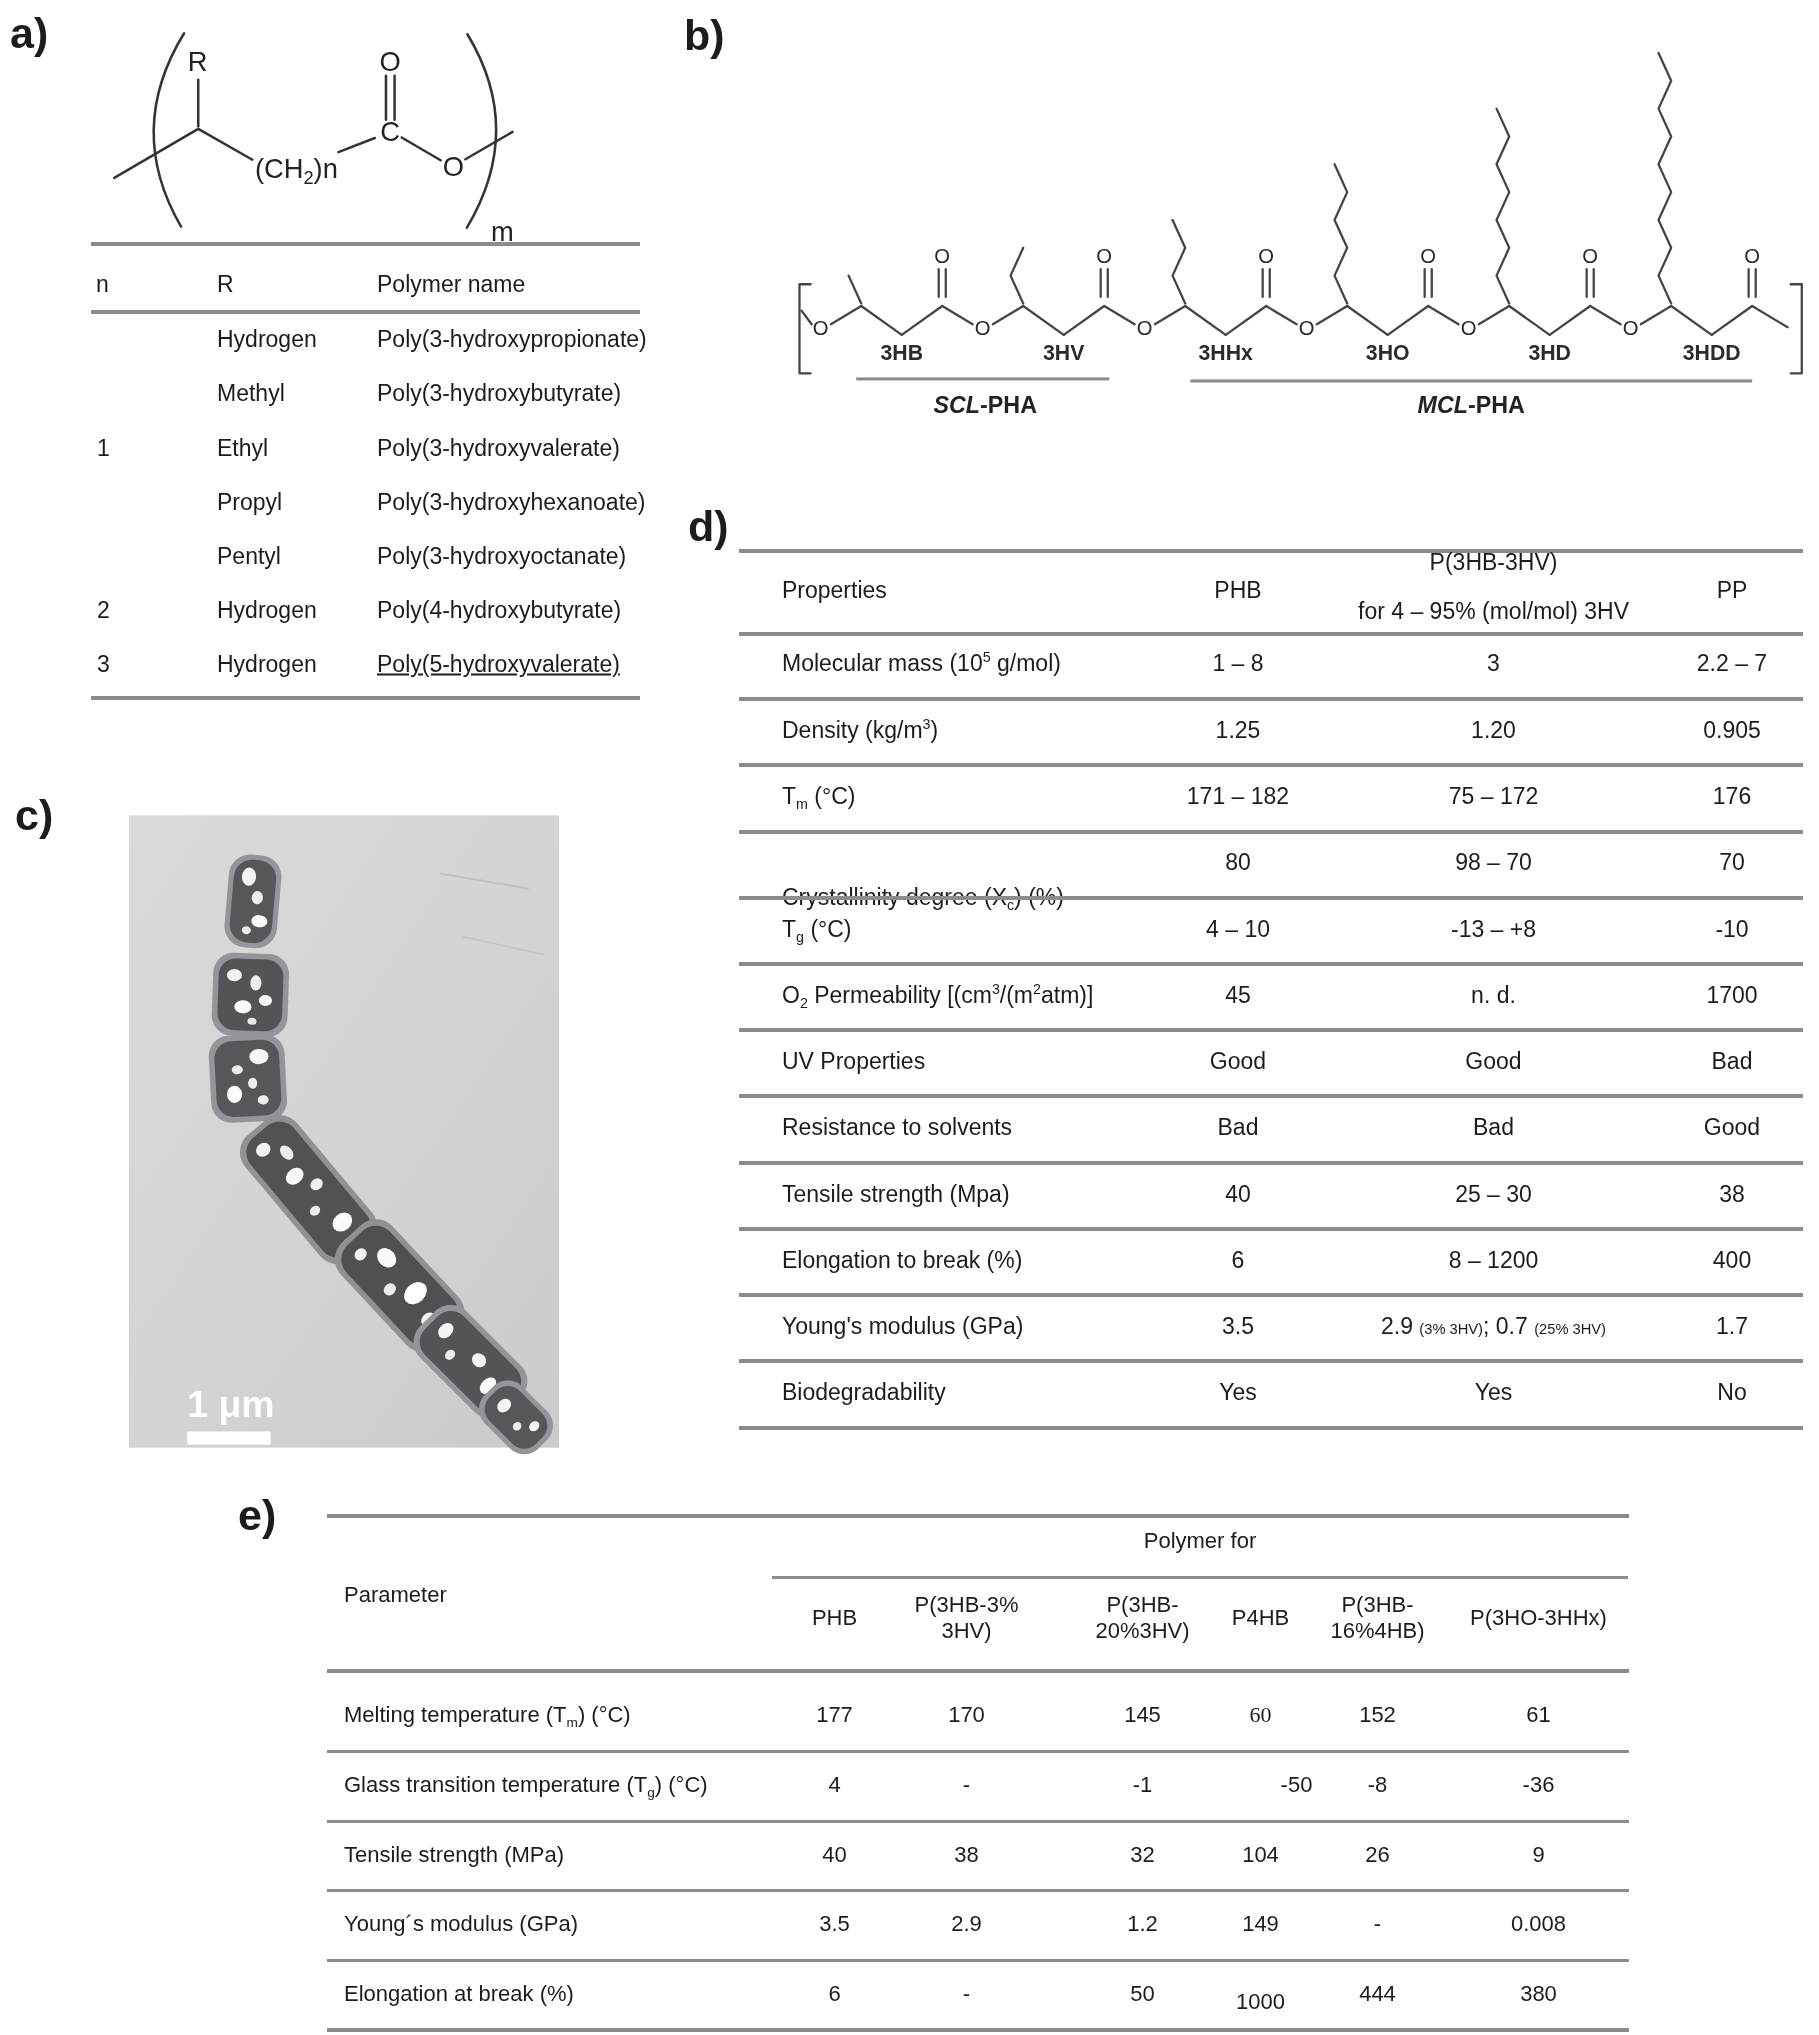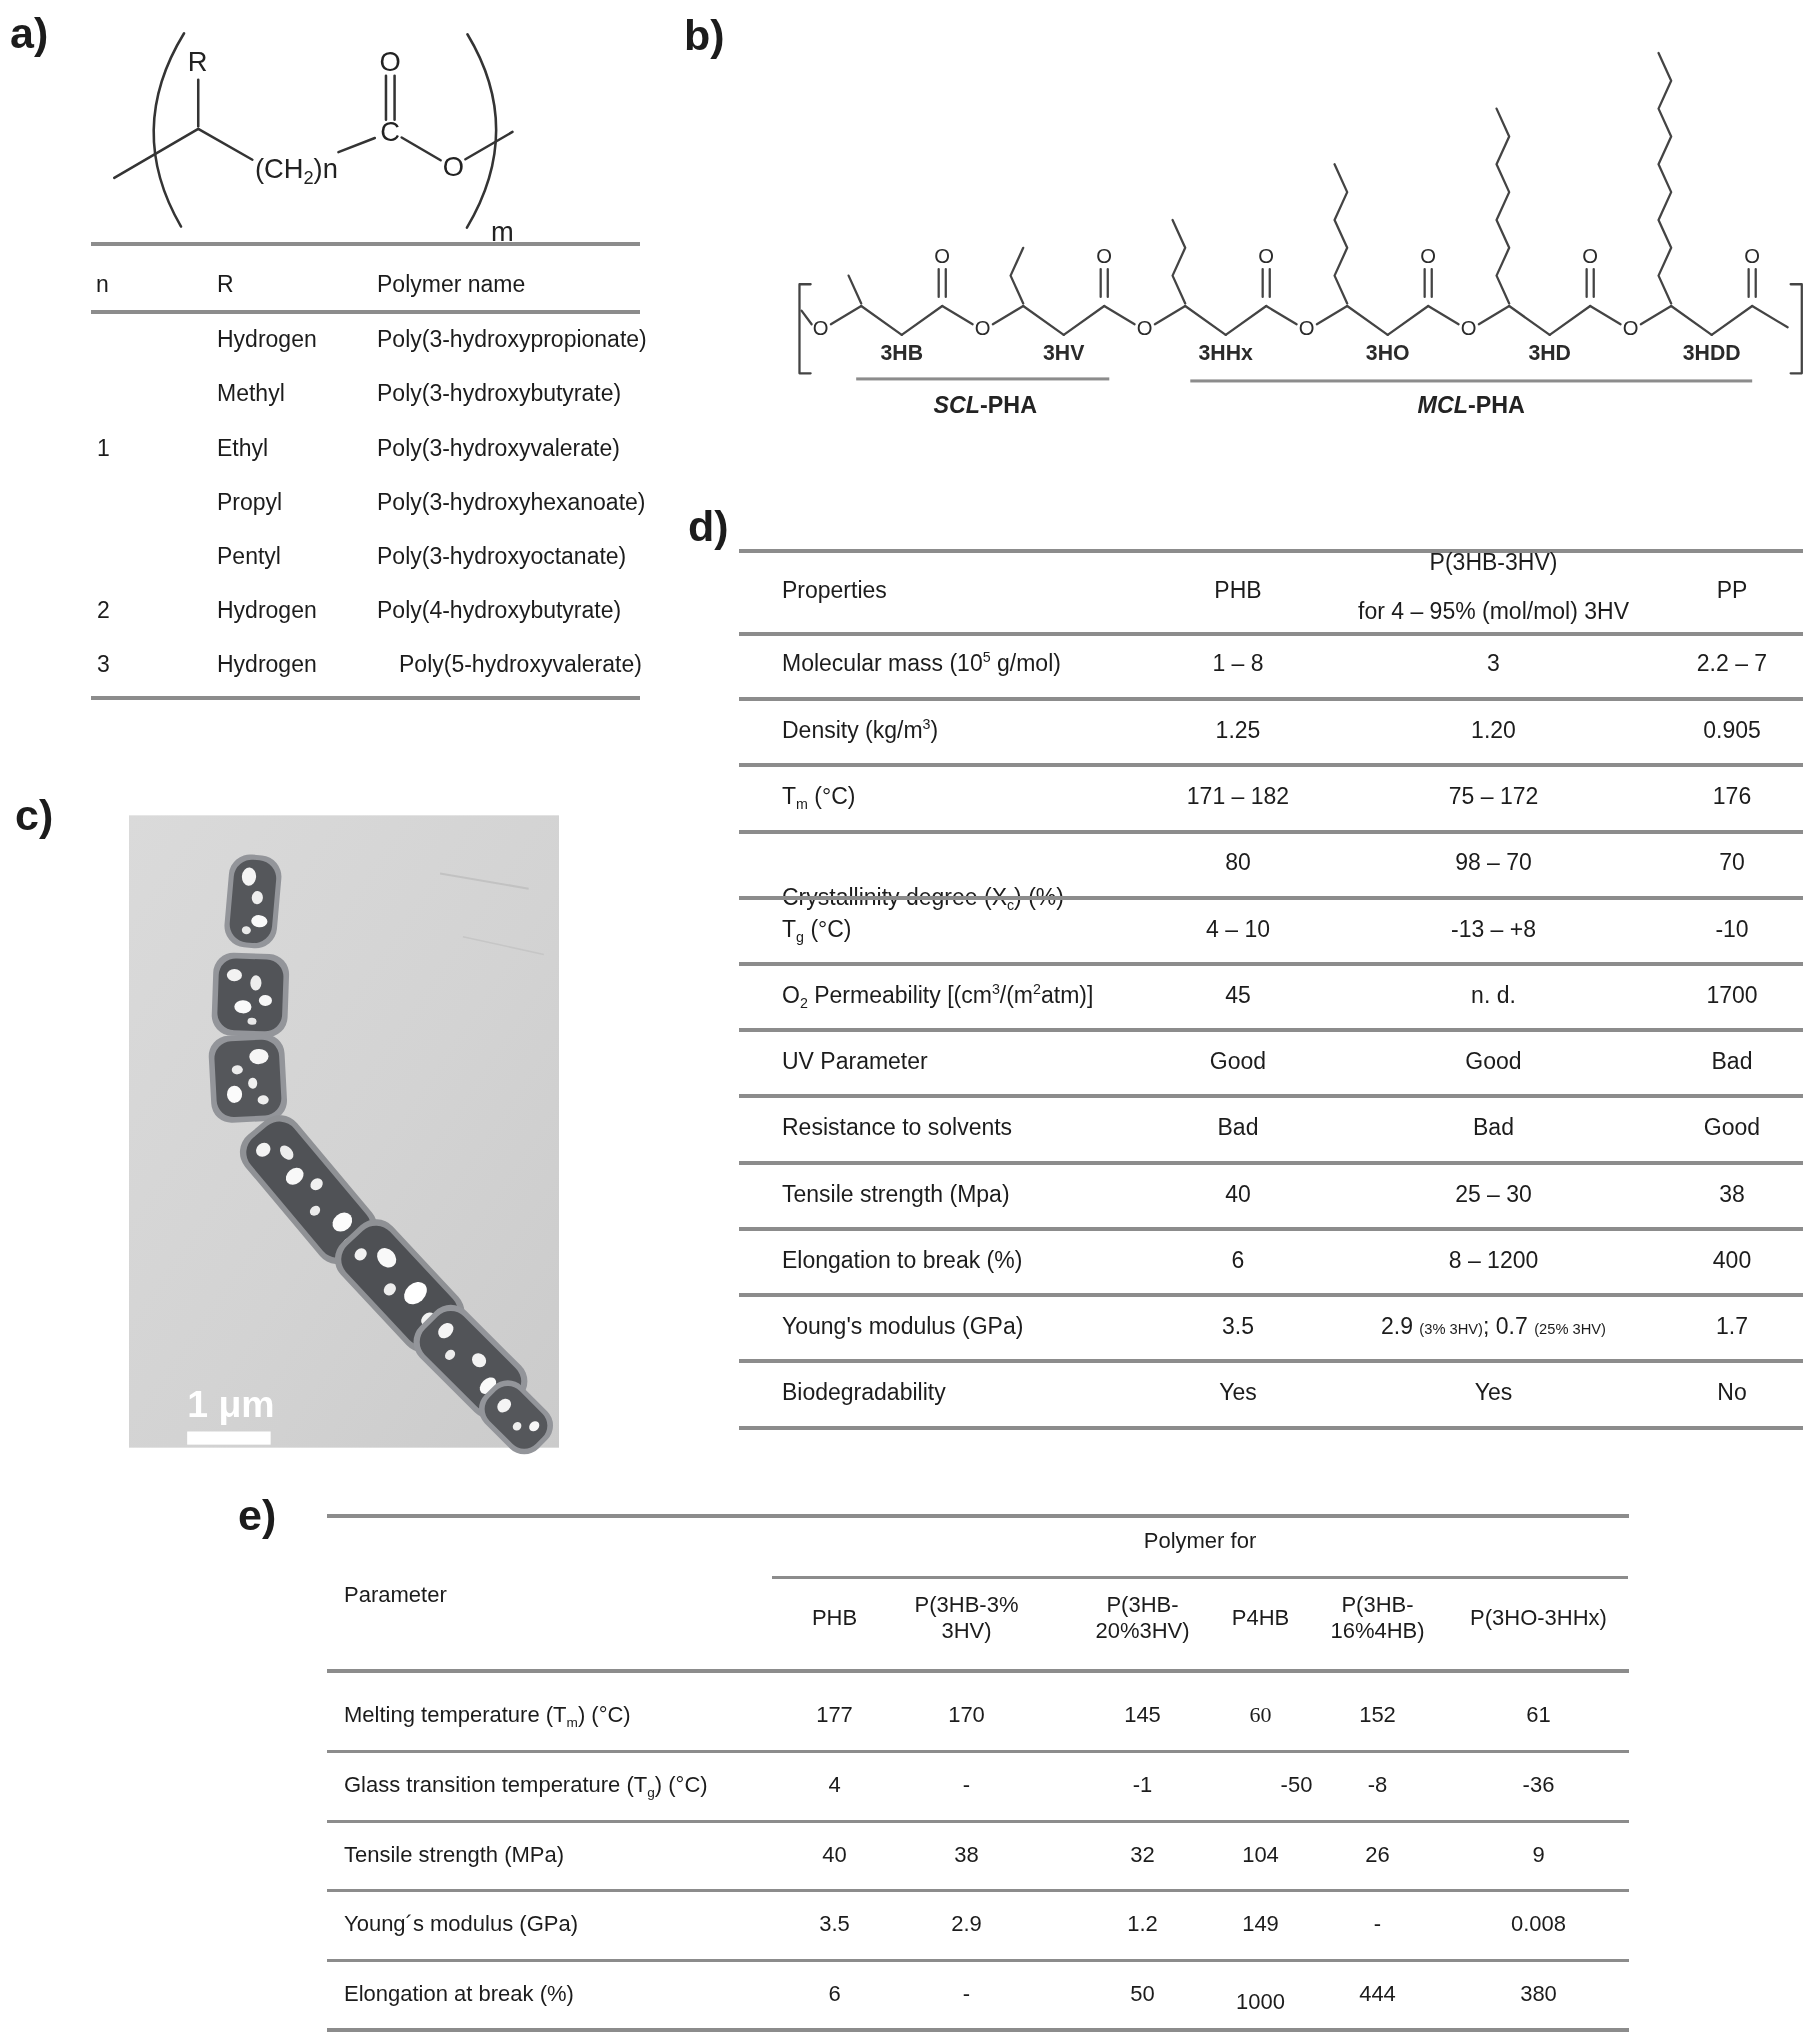--- a/index.html
+++ b/index.html
@@ -67,21 +67,21 @@
   <span class="t fa" style="left:377px;top:448px;">Poly(3-hydroxyvalerate)</span>
   <span class="t fa" style="left:217px;top:502px;">Propyl</span>
   <span class="t fa" style="left:377px;top:502px;">Poly(3-hydroxyhexanoate)</span>
   <span class="t fa" style="left:217px;top:556px;">Pentyl</span>
   <span class="t fa" style="left:377px;top:556px;">Poly(3-hydroxyoctanate)</span>
   <span class="t fa" style="left:97px;top:610px;">2</span>
   <span class="t fa" style="left:217px;top:610px;">Hydrogen</span>
   <span class="t fa" style="left:377px;top:610px;">Poly(4-hydroxybutyrate)</span>
   <span class="t fa" style="left:97px;top:664px;">3</span>
   <span class="t fa" style="left:217px;top:664px;">Hydrogen</span>
-  <span class="t fa" style="left:399px;top:664px;">Poly(5-hydroxyvalerate)</span>
+  <span class="t fa" style="left:377px;top:664px;text-decoration:underline;">Poly(5-hydroxyvalerate)</span>
   <div class="rule" style="left:91px;top:696px;width:549px;"></div>
 
   <div class="sec" style="left:684px;top:11px;">b)</div>
 
   <svg style="left:760px;top:20px;" width="1059" height="405" viewBox="1500 40 2092 800">
 
     <path class="bondb" d="M1600 562 L1578 562 L1578 738 L1600 738"></path>
     <path class="bondb" d="M3536 562 L3558 562 L3558 738 L3536 738"></path>
     <line class="bondb" x1="1582" y1="614" x2="1602" y2="641"></line>
 
@@ -280,21 +280,21 @@
   <span class="ctr fd" style="left:1291px;top:929px;width:405px;">-13 – +8</span>
   <span class="ctr fd" style="left:1580px;top:929px;width:304px;">-10</span>
   <div class="rule" style="left:739px;top:962px;width:1064px;"></div>
 
   <span class="t fd" style="left:782px;top:995px;">O<sub>2</sub> Permeability [(cm<sup>3</sup>/(m<sup>2</sup>atm)]</span>
   <span class="ctr fd" style="left:1086px;top:995px;width:304px;">45</span>
   <span class="ctr fd" style="left:1291px;top:995px;width:405px;">n. d.</span>
   <span class="ctr fd" style="left:1580px;top:995px;width:304px;">1700</span>
   <div class="rule" style="left:739px;top:1028px;width:1064px;"></div>
 
-  <span class="t fd" style="left:782px;top:1061px;">UV Parameter</span>
+  <span class="t fd" style="left:782px;top:1061px;">UV Properties</span>
   <span class="ctr fd" style="left:1086px;top:1061px;width:304px;">Good</span>
   <span class="ctr fd" style="left:1291px;top:1061px;width:405px;">Good</span>
   <span class="ctr fd" style="left:1580px;top:1061px;width:304px;">Bad</span>
   <div class="rule" style="left:739px;top:1094px;width:1064px;"></div>
 
   <span class="t fd" style="left:782px;top:1127px;">Resistance to solvents</span>
   <span class="ctr fd" style="left:1086px;top:1127px;width:304px;">Bad</span>
   <span class="ctr fd" style="left:1291px;top:1127px;width:405px;">Bad</span>
   <span class="ctr fd" style="left:1580px;top:1127px;width:304px;">Good</span>
   <div class="rule" style="left:739px;top:1161px;width:1064px;"></div>

